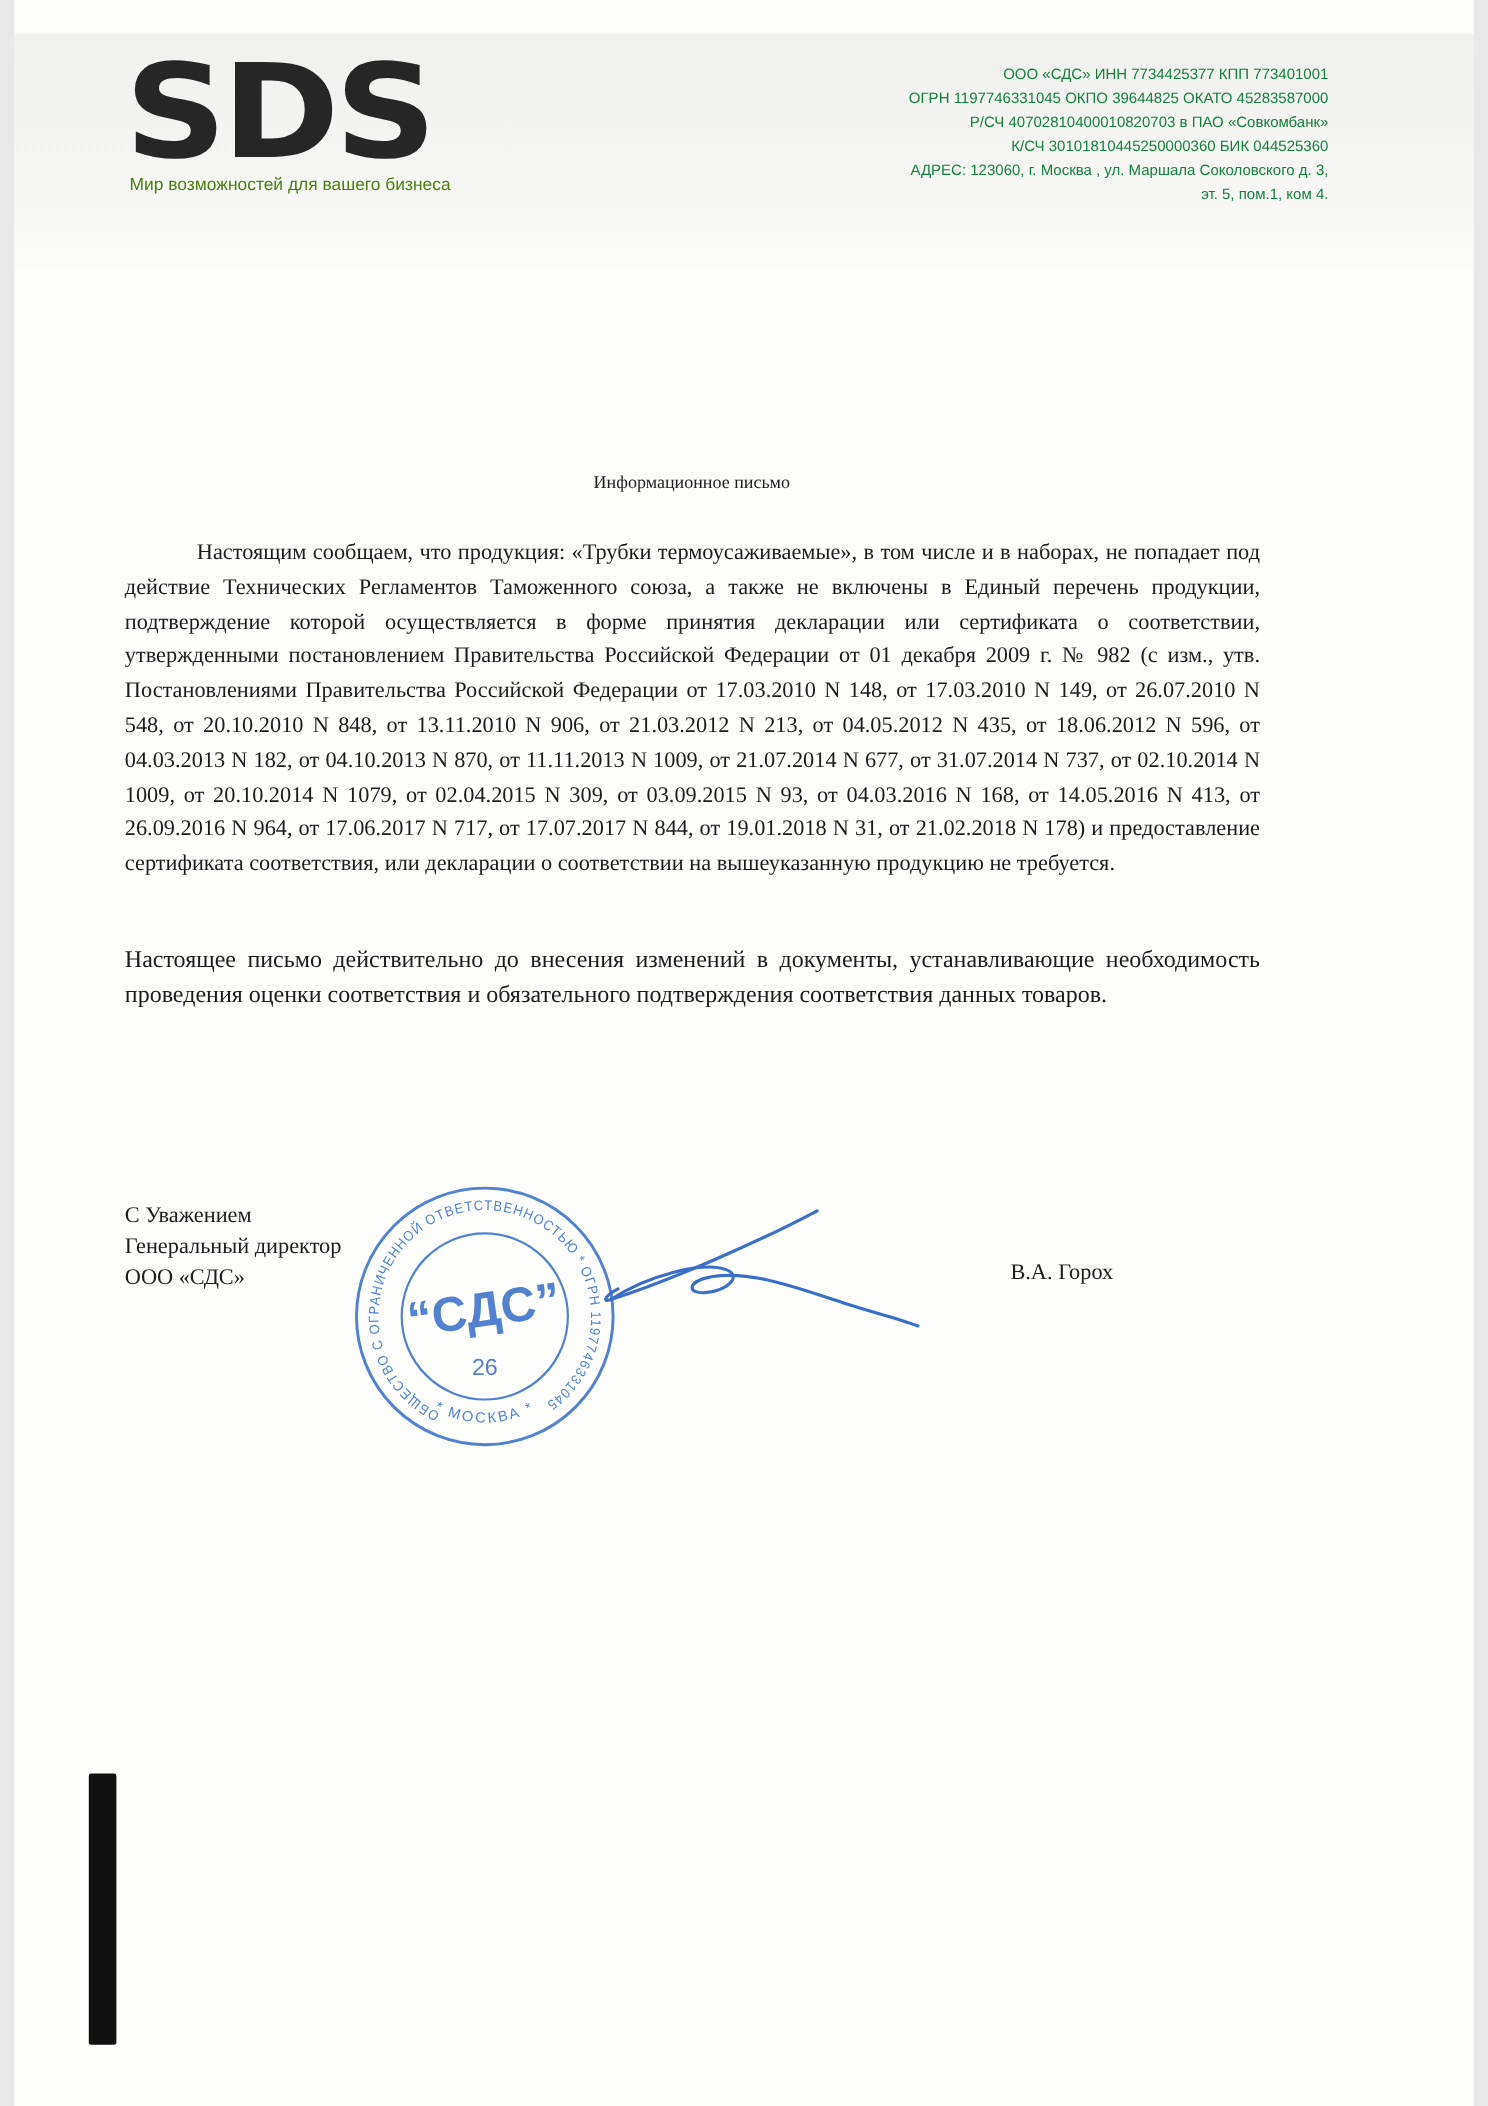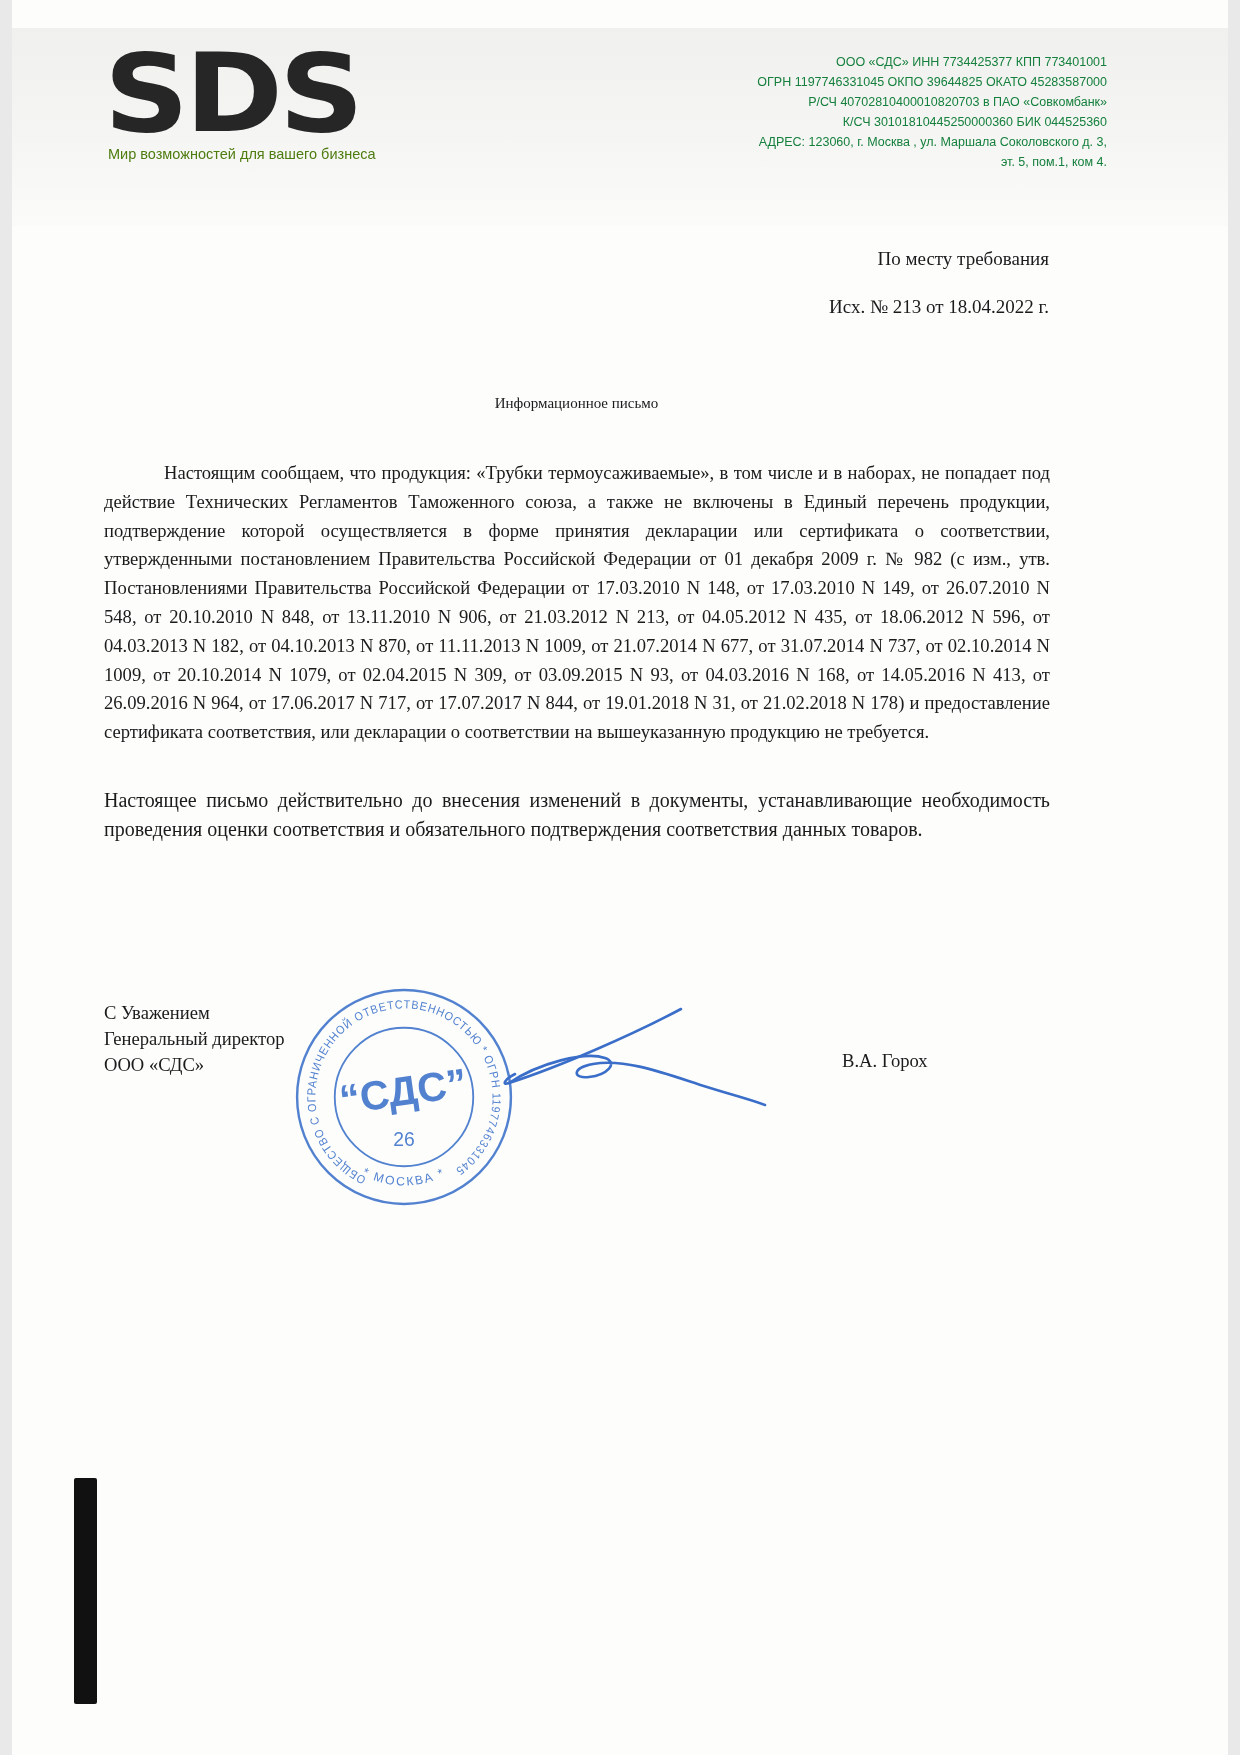--- a/index.html
+++ b/index.html
@@ -37,21 +37,21 @@
   .meta .ref { margin-top:26px; }
   
   .letter-title {
     position:absolute; left:92px; top:395px; width:945px;
     text-align:center; font-size:15px;
   }
   .letter-body {
     position:absolute; left:92px; top:447px; width:946px;
     font-size:18.6px; line-height:28.8px; text-align:justify;
   }
-  .letter-body.indent { text-indent:60px;margin-top:12px; }
+  .letter-body.indent { text-indent:60px; }
   .letter-closing {
     position:absolute; left:92px; top:786px; width:946px;
     font-size:20px; line-height:28.8px; text-align:justify;
   }
   
   .sign-block {
     position:absolute; left:92px; top:1000px;
     font-size:18.6px; line-height:26px;
   }
   .signer-name {
@@ -84,24 +84,20 @@
 
   <div class="company-details">
     <div>ООО «СДС»   ИНН 7734425377   КПП 773401001</div>
     <div>ОГРН 1197746331045   ОКПО 39644825   ОКАТО 45283587000</div>
     <div>Р/СЧ 40702810400010820703 в ПАО «Совкомбанк»</div>
     <div>К/СЧ 30101810445250000360   БИК 044525360</div>
     <div>АДРЕС: 123060, г. Москва , ул. Маршала Соколовского д. 3,</div>
     <div>эт. 5, пом.1, ком 4.</div>
   </div>
 
-  <div class="meta">
-    <div>По месту требования</div>
-    <div class="ref">Исх. № 213 от 18.04.2022 г.</div>
-  </div>
 
   <div class="letter-title">Информационное письмо</div>
 
   <div class="letter-body indent">Настоящим сообщаем, что продукция: «Трубки термоусаживаемые», в том числе и в наборах, не попадает под действие Технических Регламентов Таможенного союза, а также не включены в Единый перечень продукции, подтверждение которой осуществляется в форме принятия декларации или сертификата о соответствии, утвержденными постановлением Правительства Российской Федерации от 01 декабря 2009 г. № 982 (с изм., утв. Постановлениями Правительства Российской Федерации от 17.03.2010 N 148, от 17.03.2010 N 149, от 26.07.2010 N 548, от 20.10.2010 N 848, от 13.11.2010 N 906, от 21.03.2012 N 213, от 04.05.2012 N 435, от 18.06.2012 N 596, от 04.03.2013 N 182, от 04.10.2013 N 870, от 11.11.2013 N 1009, от 21.07.2014 N 677, от 31.07.2014 N 737, от 02.10.2014 N 1009, от 20.10.2014 N 1079, от 02.04.2015 N 309, от 03.09.2015 N 93, от 04.03.2016 N 168, от 14.05.2016 N 413, от 26.09.2016 N 964, от 17.06.2017 N 717, от 17.07.2017 N 844, от 19.01.2018 N 31, от 21.02.2018 N 178) и предоставление сертификата соответствия, или декларации о соответствии на вышеуказанную продукцию не требуется.</div>
 
   <div class="letter-closing">Настоящее письмо действительно до внесения изменений в документы, устанавливающие необходимость проведения оценки соответствия и обязательного подтверждения соответствия данных товаров.</div>
 
   <div class="sign-block">
     <div>С Уважением</div>
     <div>Генеральный директор</div>

